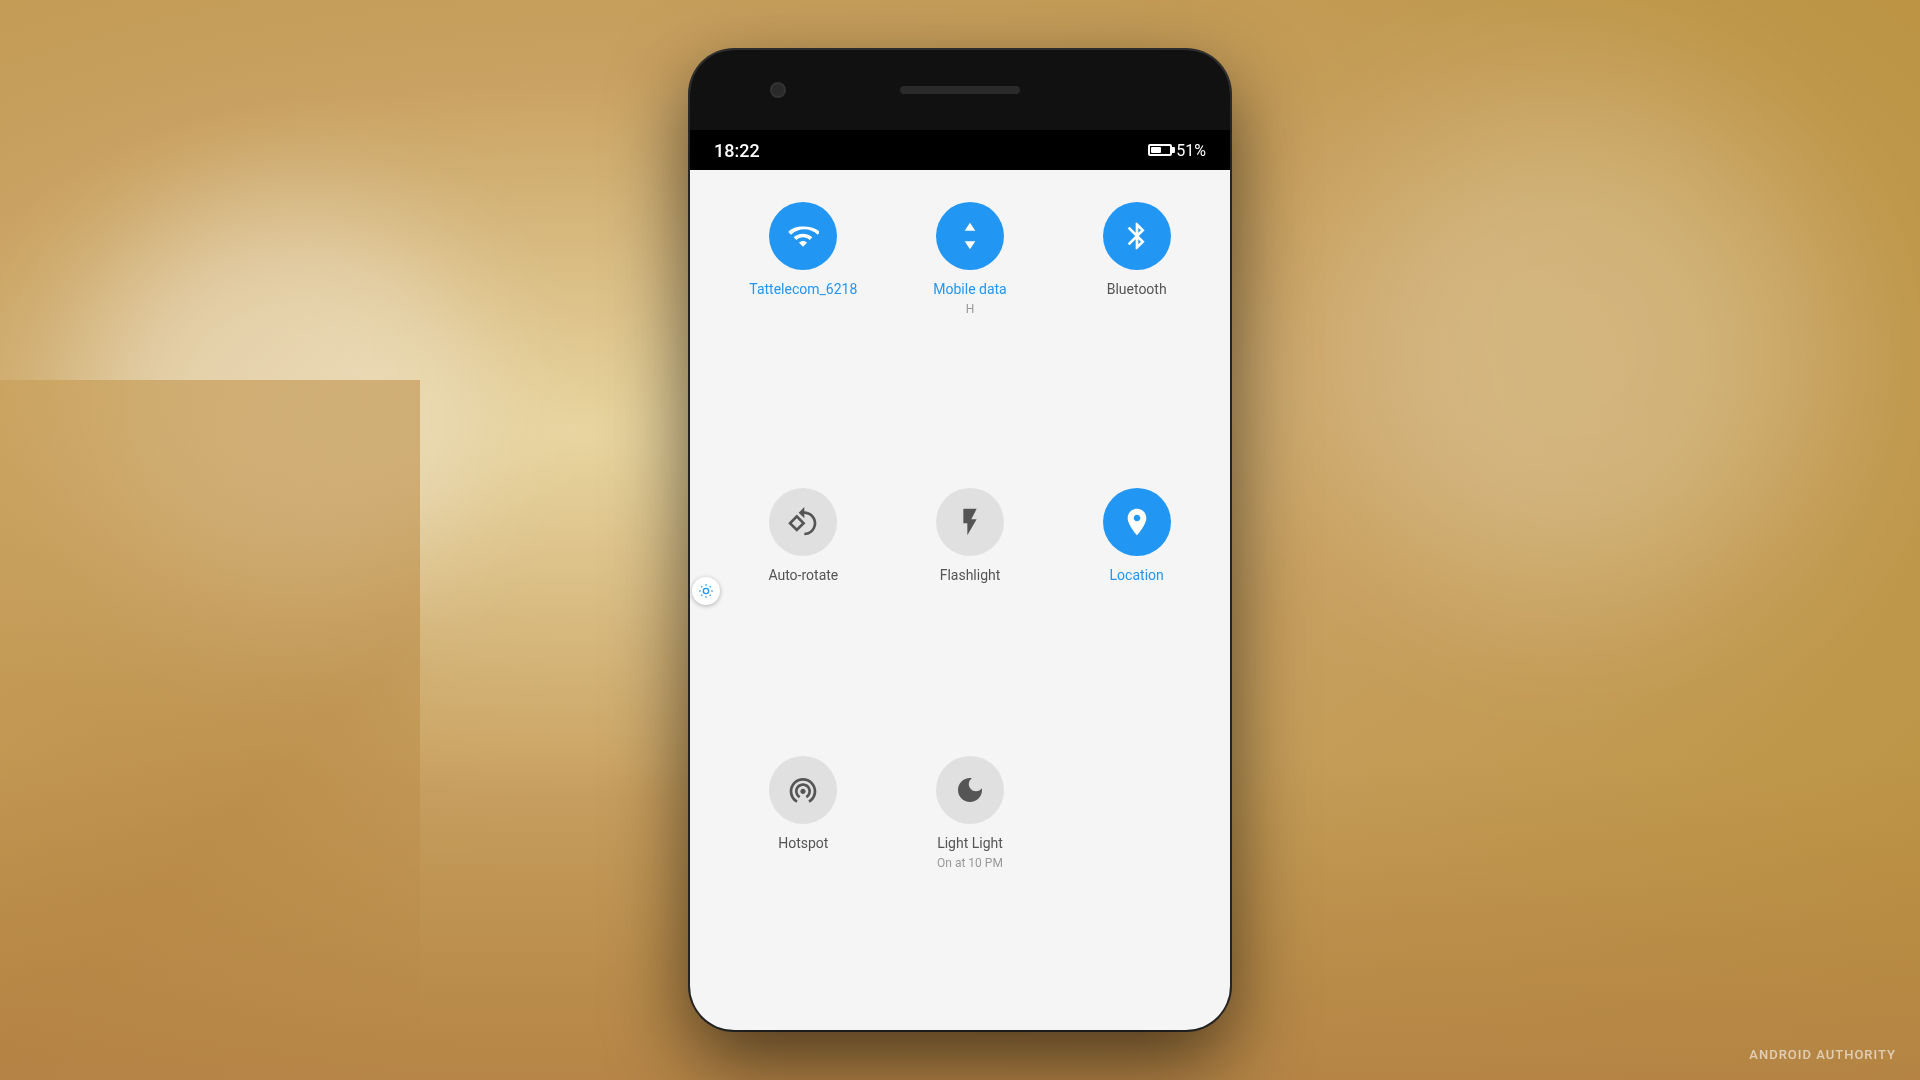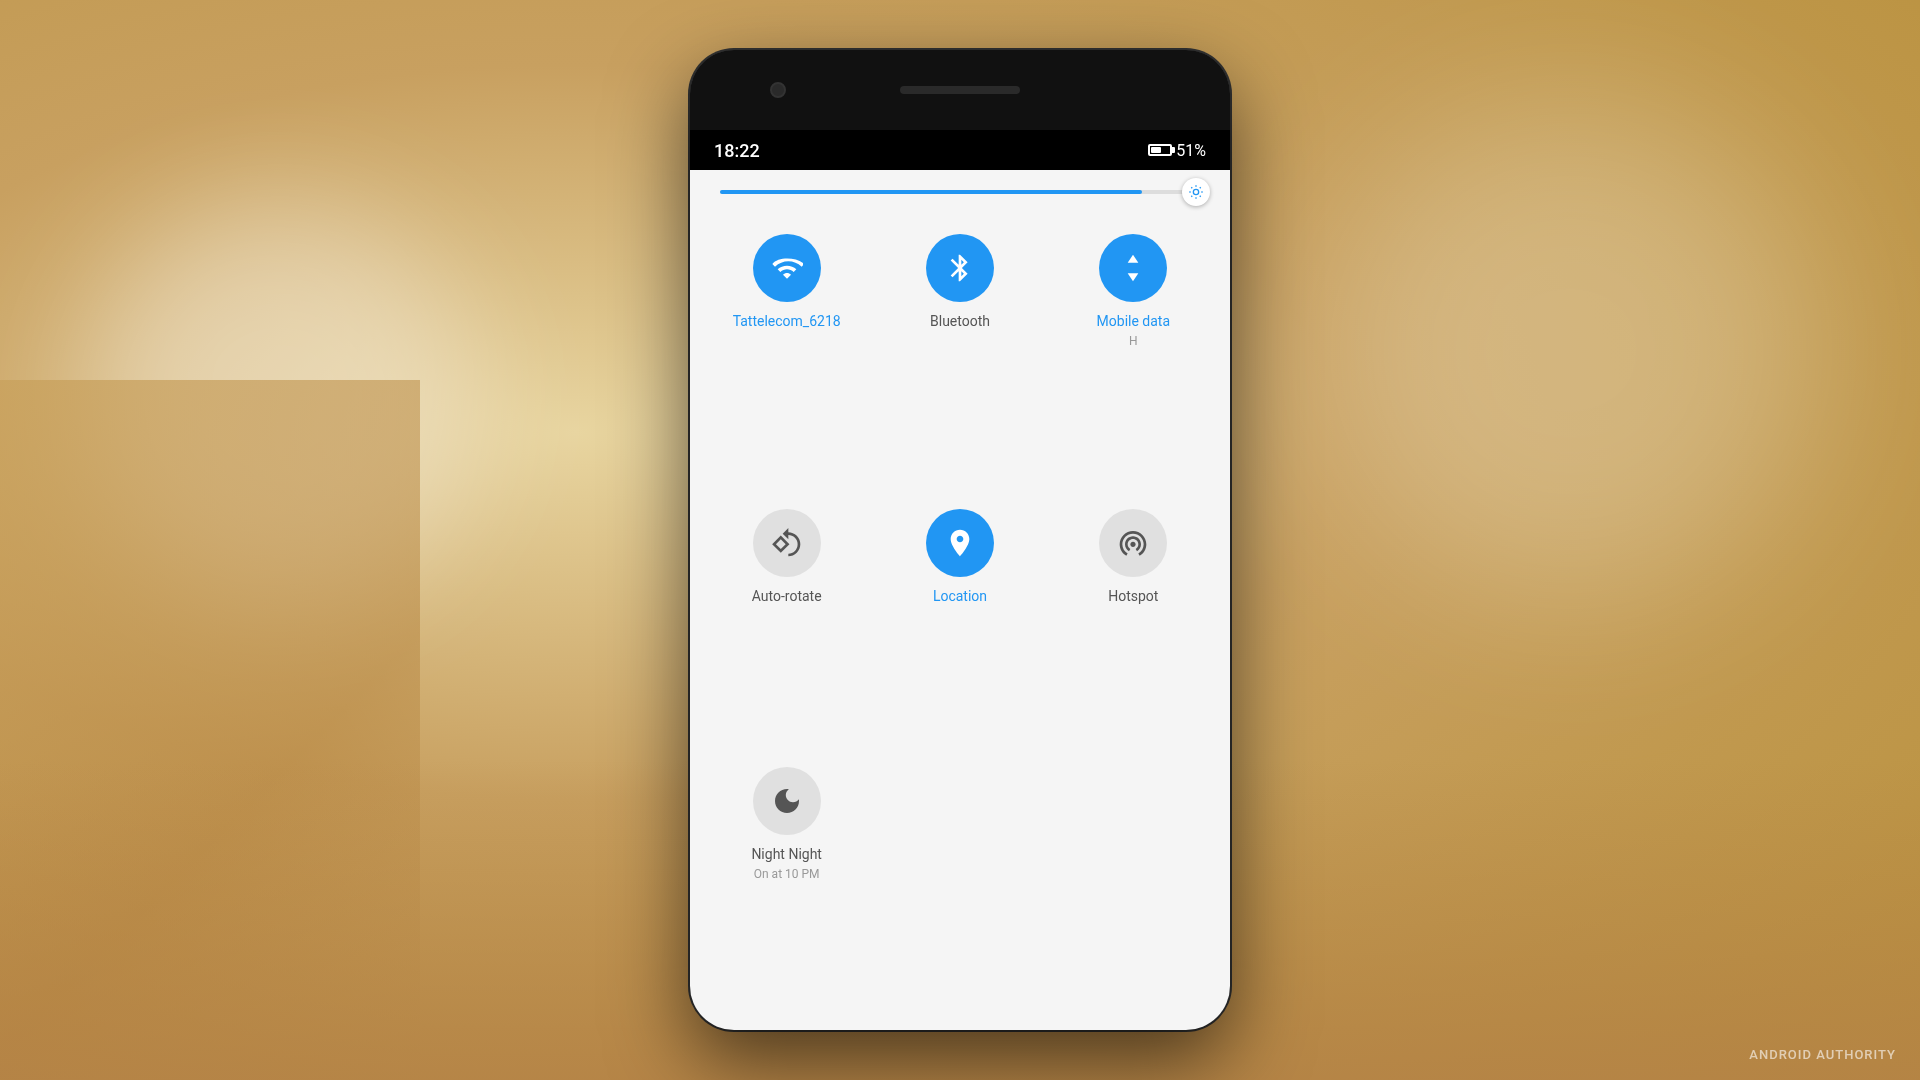--- a/index.html
+++ b/index.html
@@ -151,21 +151,21 @@
       background: #fff;
       border-radius: 1px;
     }
 
     
     .quick-settings {
       flex: 1;
       background: #f5f5f5;
       border-radius: 0;
       display: flex;
-      flex-direction: column;
+      flex-direction: row;
       padding: 20px 20px 10px;
       overflow: hidden;
     }
 
     
     .brightness-row {
       display: flex;
       align-items: center;
       margin-bottom: 28px;
       padding: 0 10px;
@@ -368,47 +368,55 @@
               <path d="M5 13l2 2c2.8-2.8 7.2-2.8 10 0l2-2C15.4 9.4 8.6 9.4 5 13z"></path>
               <path d="M9 17l3 3 3-3c-1.7-1.7-4.3-1.7-6 0z"></path>
             </svg>
           </div>
           <span class="tile-label active">Tattelecom_6218</span>
         </div>
 
         <div class="tile">
           <div class="tile-icon active">
             <svg class="icon-svg" viewBox="0 0 24 24" fill="white">
-              <path d="M17.71 7.71L12 2h-1v7.59L6.41 5 5 6.41 10.59 12 5 17.59 6.41 19 11 14.41V22h1l5.71-5.71-4.3-4.29 4.3-4.29zM13 5.83l1.88 1.88L13 9.59V5.83zm1.88 10.46L13 18.17v-3.76l1.88 1.88z"></path>
-            </svg>
-          </div>
-          <span class="tile-label">Bluetooth</span>
+              <path d="M12 2l-4 6h8l-4-6z"></path>
+              <path d="M12 22l4-6H8l4 6z"></path>
+            </svg>
+          </div>
+          <span class="tile-label active">Mobile data</span>
+          <span class="tile-sublabel">H</span>
         </div>
 
         <div class="tile">
           <div class="tile-icon active">
             <svg class="icon-svg" viewBox="0 0 24 24" fill="white">
-              <path d="M12 2l-4 6h8l-4-6z"></path>
-              <path d="M12 22l4-6H8l4 6z"></path>
-            </svg>
-          </div>
-          <span class="tile-label active">Mobile data</span>
-          <span class="tile-sublabel">H</span>
+              <path d="M17.71 7.71L12 2h-1v7.59L6.41 5 5 6.41 10.59 12 5 17.59 6.41 19 11 14.41V22h1l5.71-5.71-4.3-4.29 4.3-4.29zM13 5.83l1.88 1.88L13 9.59V5.83zm1.88 10.46L13 18.17v-3.76l1.88 1.88z"></path>
+            </svg>
+          </div>
+          <span class="tile-label">Bluetooth</span>
         </div>
 
         <div class="tile">
           <div class="tile-icon inactive">
             <svg class="icon-svg" viewBox="0 0 24 24" fill="#555">
               <path d="M7.34 6.41L.86 12.9l6.49 6.48 6.49-6.48-6.5-6.49zM3.69 12.9l3.66-3.66L11 12.9l-3.66 3.66-3.65-3.66zm15.67-6.26C17.61 4.88 15.3 4 13 4V.76L8.76 5 13 9.24V6c1.79 0 3.58.68 4.95 2.05 2.74 2.74 2.74 7.17 0 9.91C16.58 19.32 14.79 20 13 20v2c2.3 0 4.61-.88 6.36-2.64 3.52-3.51 3.52-9.21 0-12.72z"></path>
             </svg>
           </div>
           <span class="tile-label">Auto-rotate</span>
         </div>
 
 
+        <div class="tile">
+          <div class="tile-icon inactive">
+            <svg class="icon-svg" viewBox="0 0 24 24" fill="#555">
+              <path d="M7 2v11h3v9l7-12h-4l4-8z"></path>
+            </svg>
+          </div>
+          <span class="tile-label">Flashlight</span>
+        </div>
 
         <div class="tile">
           <div class="tile-icon active">
             <svg class="icon-svg" viewBox="0 0 24 24" fill="white">
               <path d="M12 2C8.13 2 5 5.13 5 9c0 5.25 7 13 7 13s7-7.75 7-13c0-3.87-3.13-7-7-7zm0 9.5c-1.38 0-2.5-1.12-2.5-2.5s1.12-2.5 2.5-2.5 2.5 1.12 2.5 2.5-1.12 2.5-2.5 2.5z"></path>
             </svg>
           </div>
           <span class="tile-label active">Location</span>
         </div>
 
@@ -420,21 +428,21 @@
           </div>
           <span class="tile-label">Hotspot</span>
         </div>
 
         <div class="tile">
           <div class="tile-icon inactive">
             <svg class="icon-svg" viewBox="0 0 24 24" fill="#555">
               <path d="M12 3c-4.97 0-9 4.03-9 9s4.03 9 9 9 9-4.03 9-9c0-.46-.04-.92-.1-1.36-.98 1.37-2.58 2.26-4.4 2.26-2.98 0-5.4-2.42-5.4-5.4 0-1.81.89-3.42 2.26-4.4-.44-.06-.9-.1-1.36-.1z"></path>
             </svg>
           </div>
-          <span class="tile-label">Night Night</span>
+          <span class="tile-label">Light Light</span>
           <span class="tile-sublabel">On at 10 PM</span>
         </div>
 
       </div>
     </div>
   </div>
 </div>
 
 <div class="watermark">ANDROID AUTHORITY</div>
 

